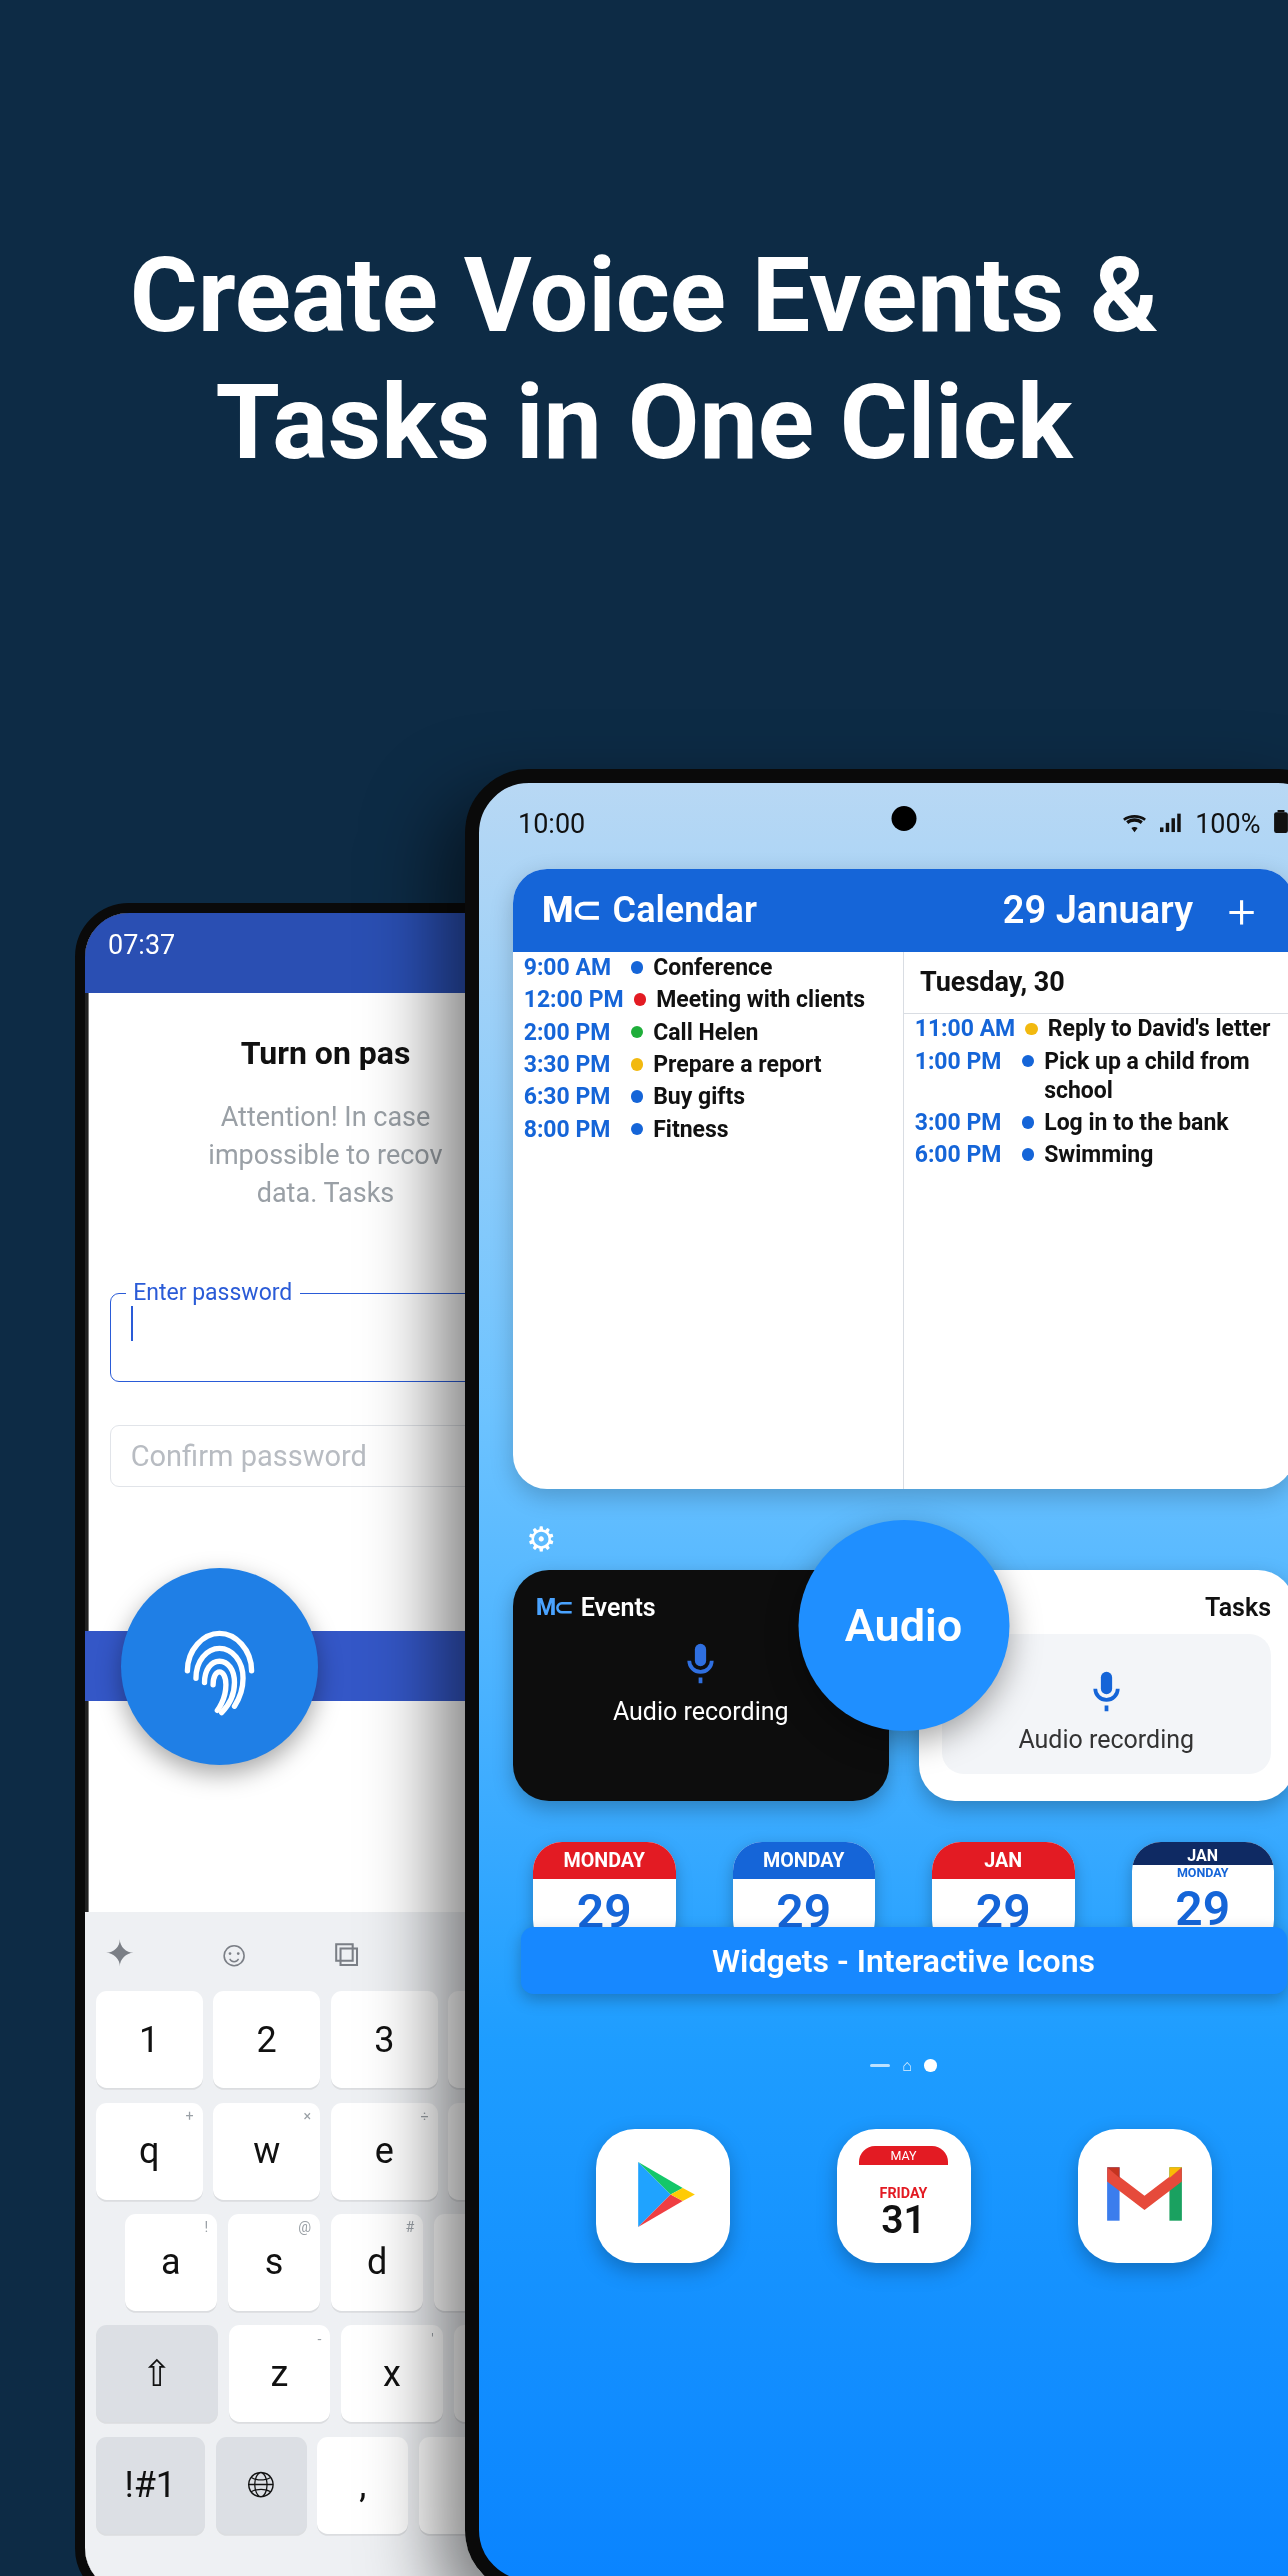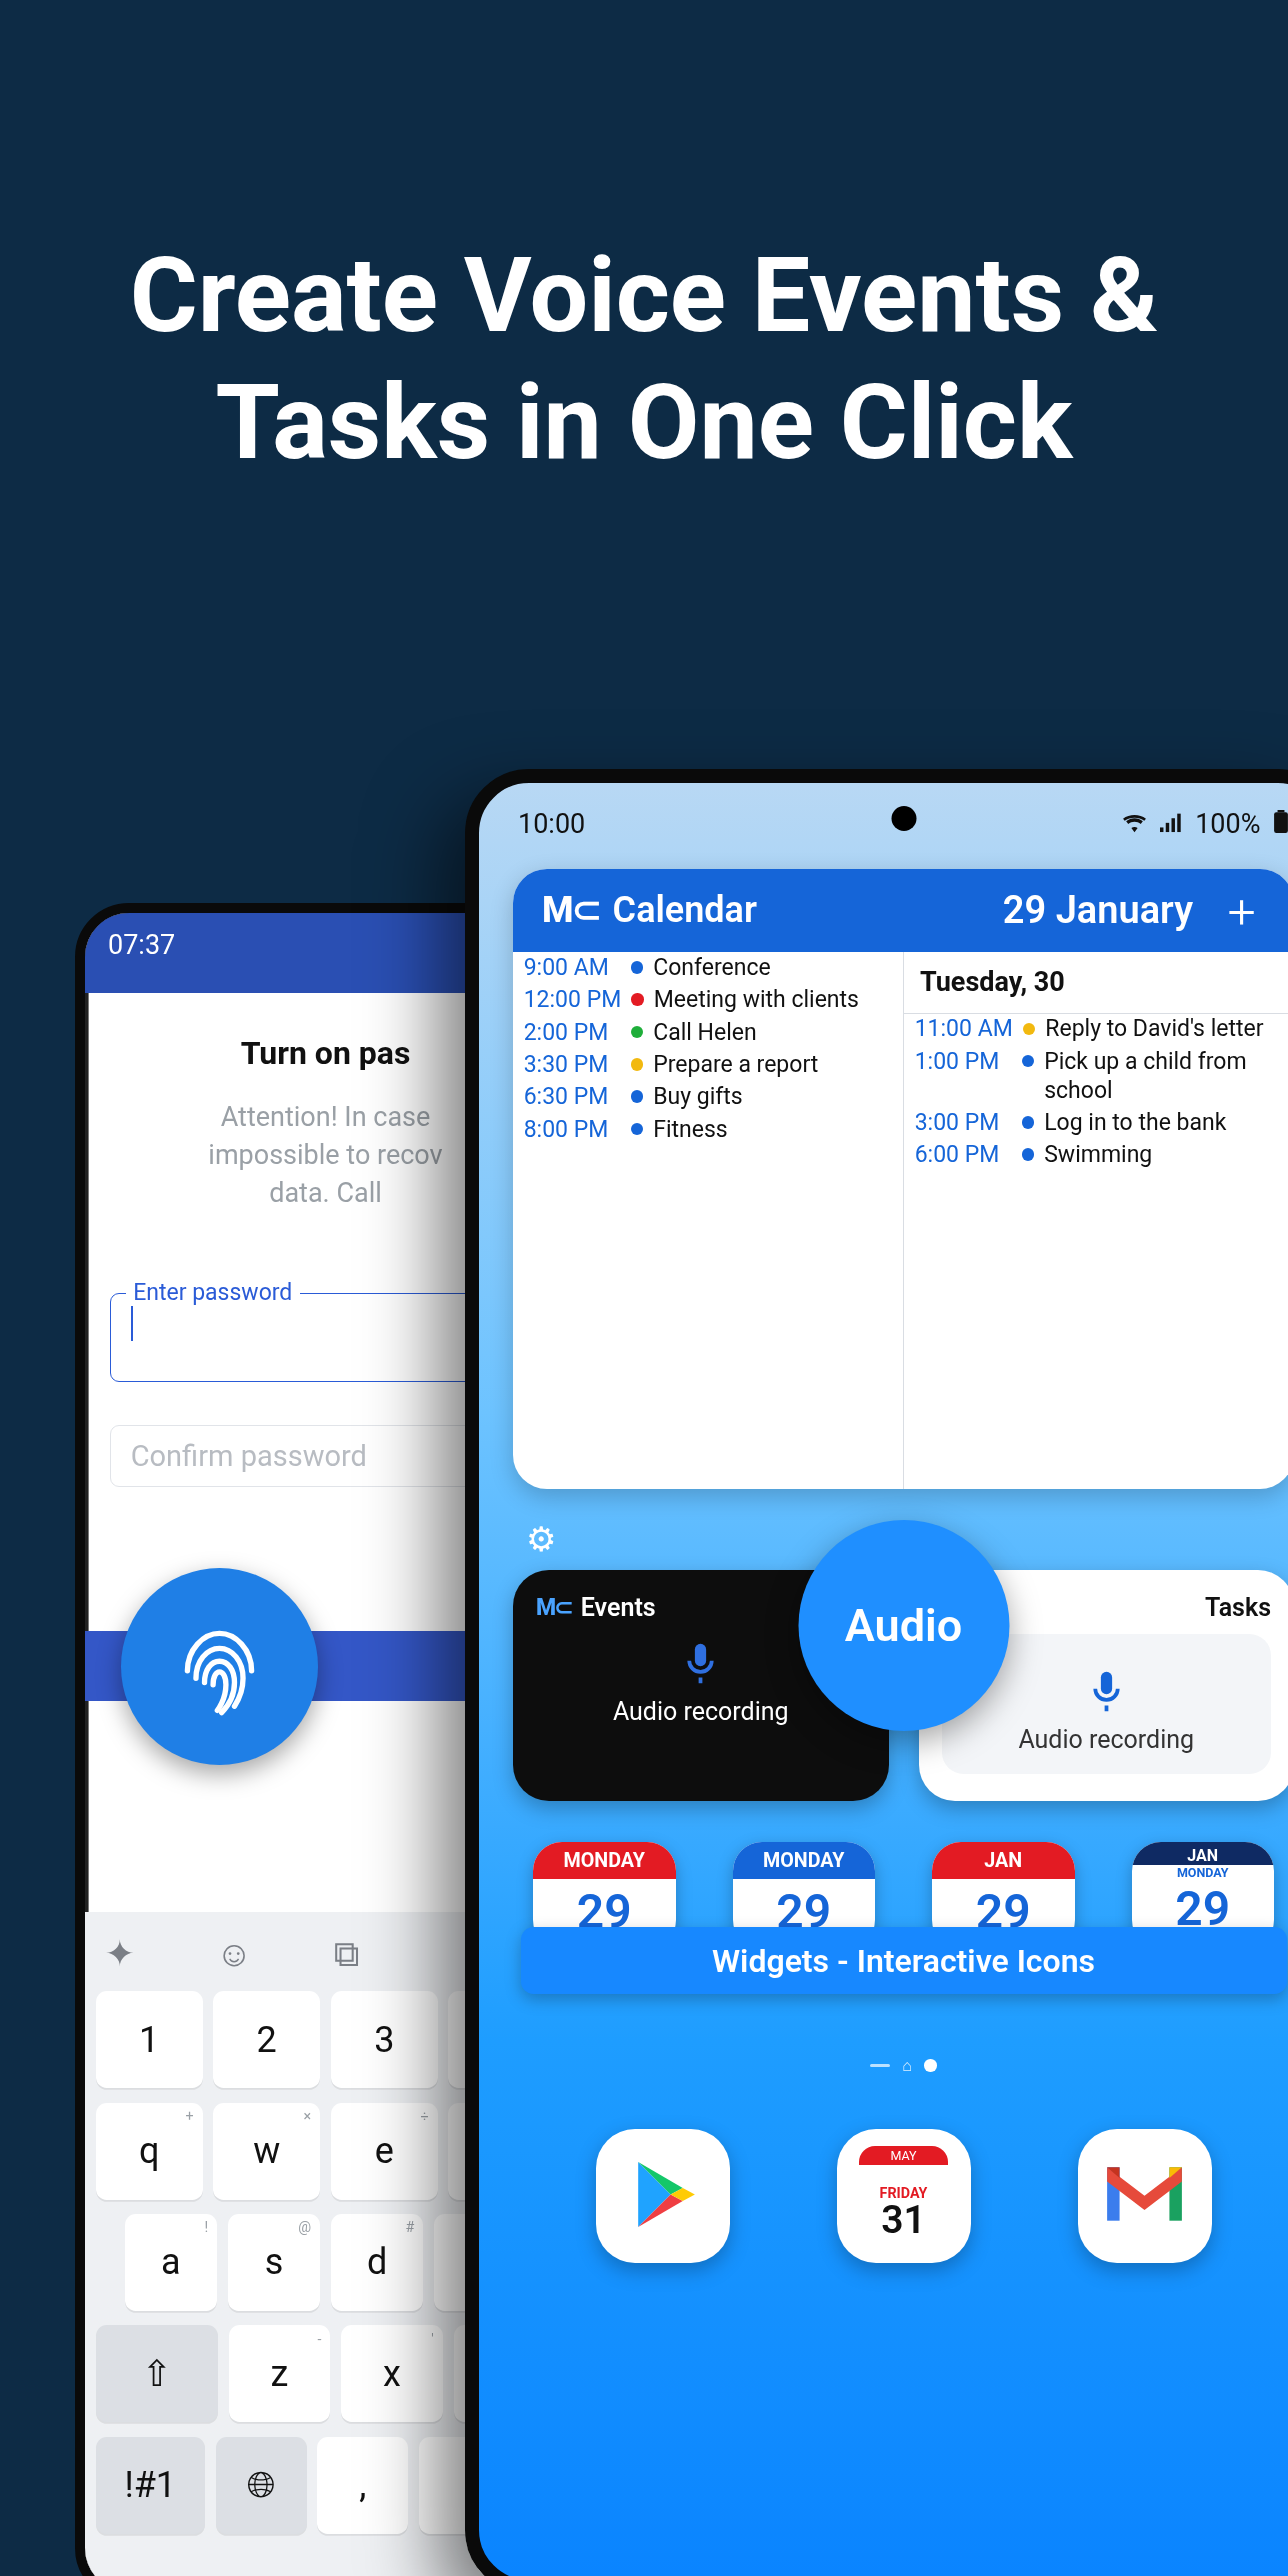--- a/index.html
+++ b/index.html
@@ -246,20 +246,21 @@
   }
   .cal-dayheader.mon { background: #e31b23; color: #fff; }
   .cal-dayheader.tue { background: #fff; color: #111; border-bottom: 0.9px solid #d9dde3;}
   .evt {
     display: flex;
     align-items: flex-start;
     gap: 10px;
     padding: 1.8px 10.7px;
     font-size: 23px;
     line-height: 1.25;
+    font-weight: bold;
   }
   .evt .t { color: #1565d8; min-width: 97px; }
   .evt .dot { width: 12.5px; height: 12.5px; border-radius: 50%; margin-top: 7.2px; flex-shrink:0;}
   .evt .txt { color: #111; }
 
   .gear {
     color: #fff;
     font-size: 34px;
     margin: 30px 0 0 47px;
     display: inline-block;
@@ -386,21 +387,21 @@
 <div class="stage">
 
   <div class="phone-back">
     <div class="pb-statusbar">
       <span>07:37</span>
     </div>
     <div class="pb-title">Turn on pas</div>
     <div class="pb-warning">
       <div>Attention! In case</div>
       <div>impossible to recov</div>
-      <div>data. Call</div>
+      <div>data. Tasks</div>
     </div>
 
     <div class="pb-inputwrap">
       <div class="pb-inputlabel">Enter password</div>
       <div class="pb-input active"><span class="pb-caret"></span></div>
     </div>
 
     <div class="pb-input2">
       <span>Confirm password</span>
     </div>

